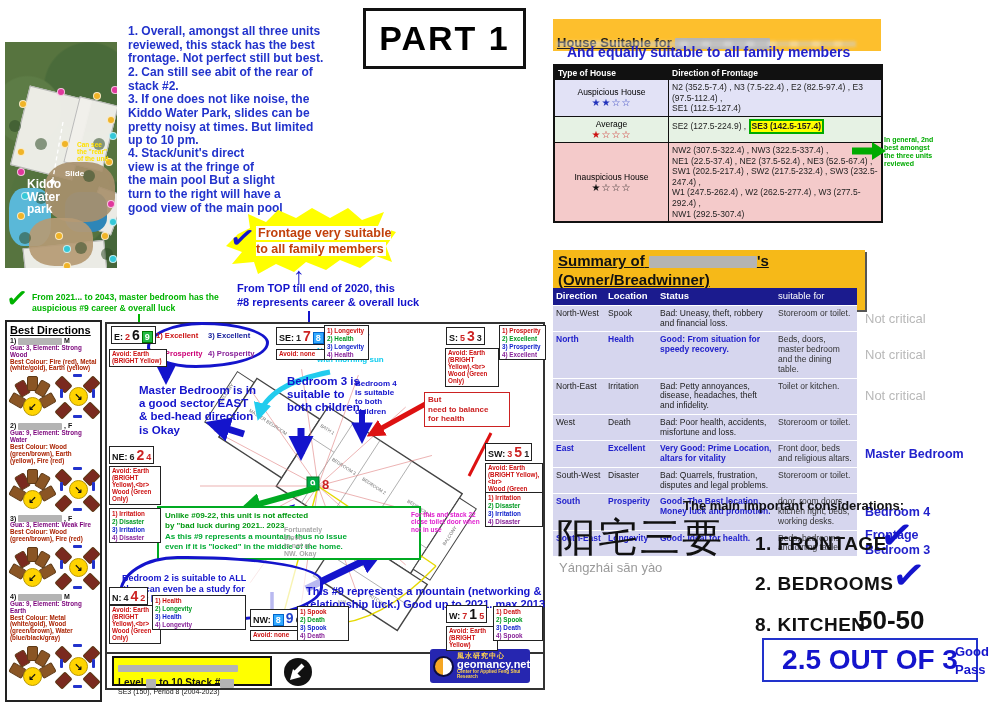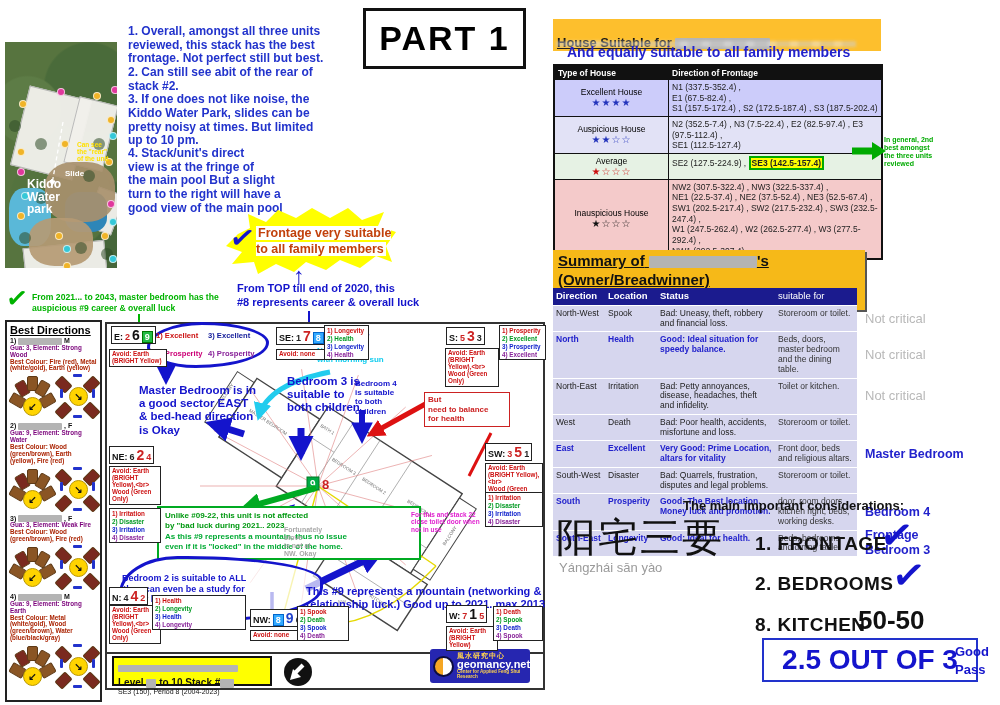--- a/index.html
+++ b/index.html
@@ -207,29 +207,20 @@
     <span class="redact" style="width:95px;height:11px;"></span>
   </div>
   <div id="blur-strip" class="abs"></div>
   <div id="house-subtitle" class="abs">And equally suitable to all family members</div>
   <div id="house-table" class="abs">
     <div class="ht-row ht-h">
       <div class="ht-c1">Type of House</div>
       <div class="ht-c2" style="color:#fff;font-weight:bold;">Direction of Frontage</div>
     </div>
     <div id="house-rows">
-        <div class="ht-row" style="background: rgb(204, 204, 250);">
-          <div class="ht-c1">
-            <div>Excellent House</div>
-            <div style="color: rgb(34, 51, 187); font-size: 10px; letter-spacing: 1px;">★★★★</div>
-          </div>
-          <div class="ht-c2 pre" style="line-height: 1.25;"><span class="pre">N1 (337.5-352.4) ,
-E1 (67.5-82.4) ,
-S1 (157.5-172.4) , S2 (172.5-187.4) , S3 (187.5-202.4)</span></div>
-        </div>
         <div class="ht-row" style="background: rgb(226, 226, 246);">
           <div class="ht-c1">
             <div>Auspicious House</div>
             <div style="color: rgb(34, 51, 187); font-size: 10px; letter-spacing: 1px;">★★☆☆</div>
           </div>
           <div class="ht-c2 pre" style="line-height: 1.25;"><span class="pre">N2 (352.5-7.4) , N3 (7.5-22.4) , E2 (82.5-97.4) , E3 (97.5-112.4) ,
 SE1 (112.5-127.4)</span></div>
         </div>
         <div class="ht-row" style="background: rgb(230, 242, 228);">
           <div class="ht-c1">
@@ -276,21 +267,21 @@
         <div class="eh-row">
           <div class="eh-cell c-dir eh-bad">North-West</div>
           <div class="eh-cell c-loc eh-bad">Spook</div>
           <div class="eh-cell c-sta eh-bad">Bad: Uneasy, theft, robbery and financial loss.</div>
           <div class="eh-cell c-sui">Storeroom or toilet.</div>
           <div class="eh-note note-gray">Not critical</div>
         </div>
         <div class="eh-row">
           <div class="eh-cell c-dir eh-good">North</div>
           <div class="eh-cell c-loc eh-good">Health</div>
-          <div class="eh-cell c-sta eh-good">Good: Ideal situation for speedy balance.</div>
+          <div class="eh-cell c-sta eh-good">Good: From situation for speedy recovery.</div>
           <div class="eh-cell c-sui">Beds, doors, master bedroom and the dining table.</div>
           <div class="eh-note note-gray">Not critical</div>
         </div>
         <div class="eh-row">
           <div class="eh-cell c-dir eh-bad">North-East</div>
           <div class="eh-cell c-loc eh-bad">Irritation</div>
           <div class="eh-cell c-sta eh-bad">Bad: Petty annoyances, disease, headaches, theft and infidelity.</div>
           <div class="eh-cell c-sui">Toilet or kitchen.</div>
           <div class="eh-note note-gray">Not critical</div>
         </div>

